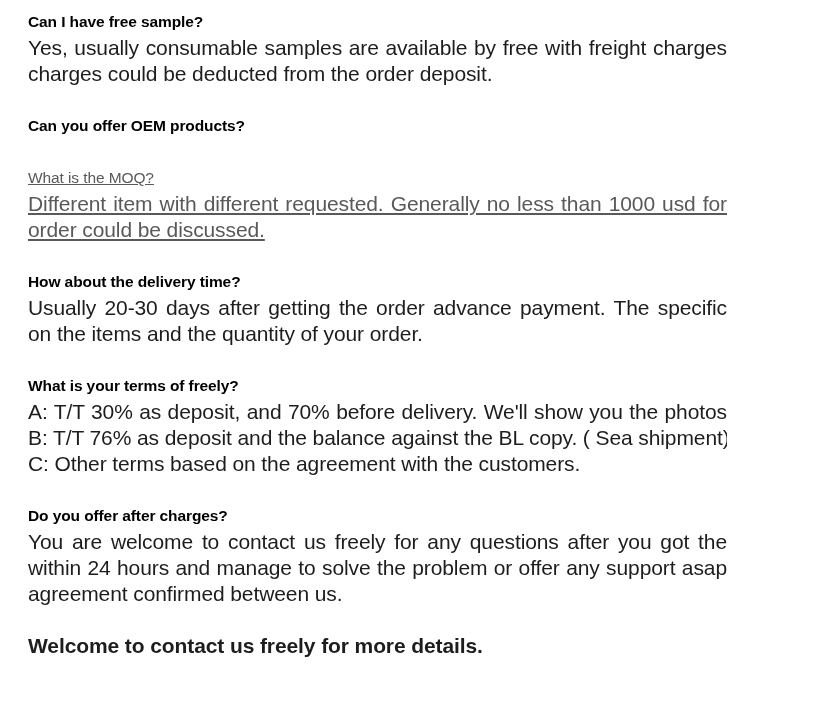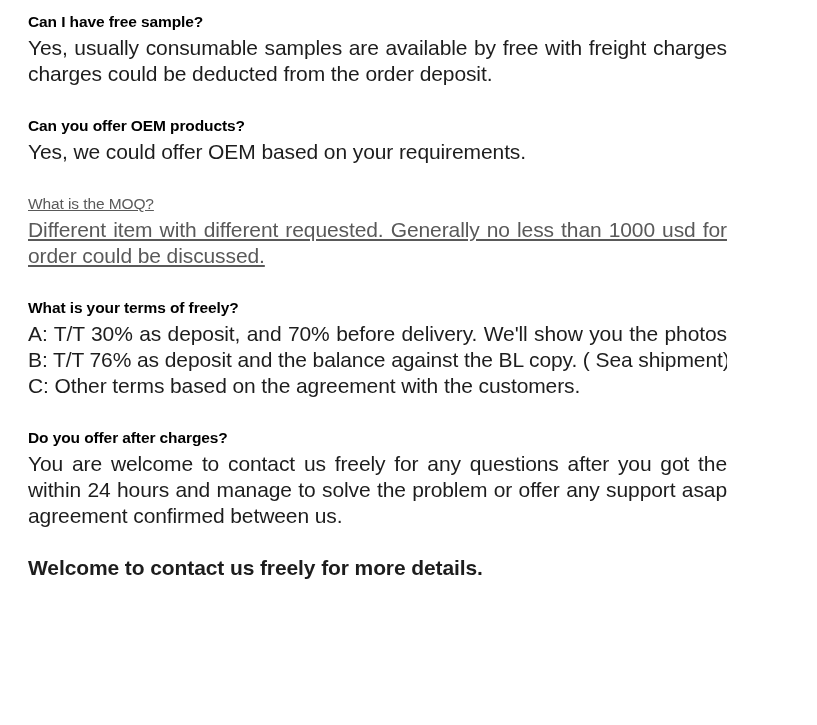--- a/index.html
+++ b/index.html
@@ -56,26 +56,30 @@
 
 <div class="doc">
   <div id="sections">
       <section class="faq-section">
         <div class="line question">Can I have free sample?</div>
         <div class="line answer justify">Yes, usually consumable samples are available by free with freight charges collect. The freight</div>
         <div class="line answer">charges could be deducted from the order deposit.</div>
       </section>
       <section class="faq-section">
         <div class="line question">Can you offer OEM products?</div>
-        <div class="line answer">Yes, we could offer OEM based on your requirements.</div>
       </section>
       <section class="faq-section">
         <div class="line question muted">What is the MOQ?</div>
         <div class="line answer justify muted">Different item with different requested. Generally no less than 1000 usd for one order, sample</div>
         <div class="line answer muted">order could be discussed.</div>
+      </section>
+      <section class="faq-section">
+        <div class="line question">How about the delivery time?</div>
+        <div class="line answer justify">Usually 20-30 days after getting the order advance payment. The specific delivery time depends</div>
+        <div class="line answer">on the items and the quantity of your order.</div>
       </section>
       <section class="faq-section">
         <div class="line question">What is your terms of freely?</div>
         <div class="line answer justify">A: T/T 30% as deposit, and 70% before delivery. We'll show you the photos of the products and</div>
         <div class="line answer">B: T/T 76% as deposit and the balance against the BL copy. ( Sea shipment)</div>
         <div class="line answer">C: Other terms based on the agreement with the customers.</div>
       </section>
       <section class="faq-section">
         <div class="line question">Do you offer after charges?</div>
         <div class="line answer justify">You are welcome to contact us freely for any questions after you got the goods, we’ll reply you</div>

